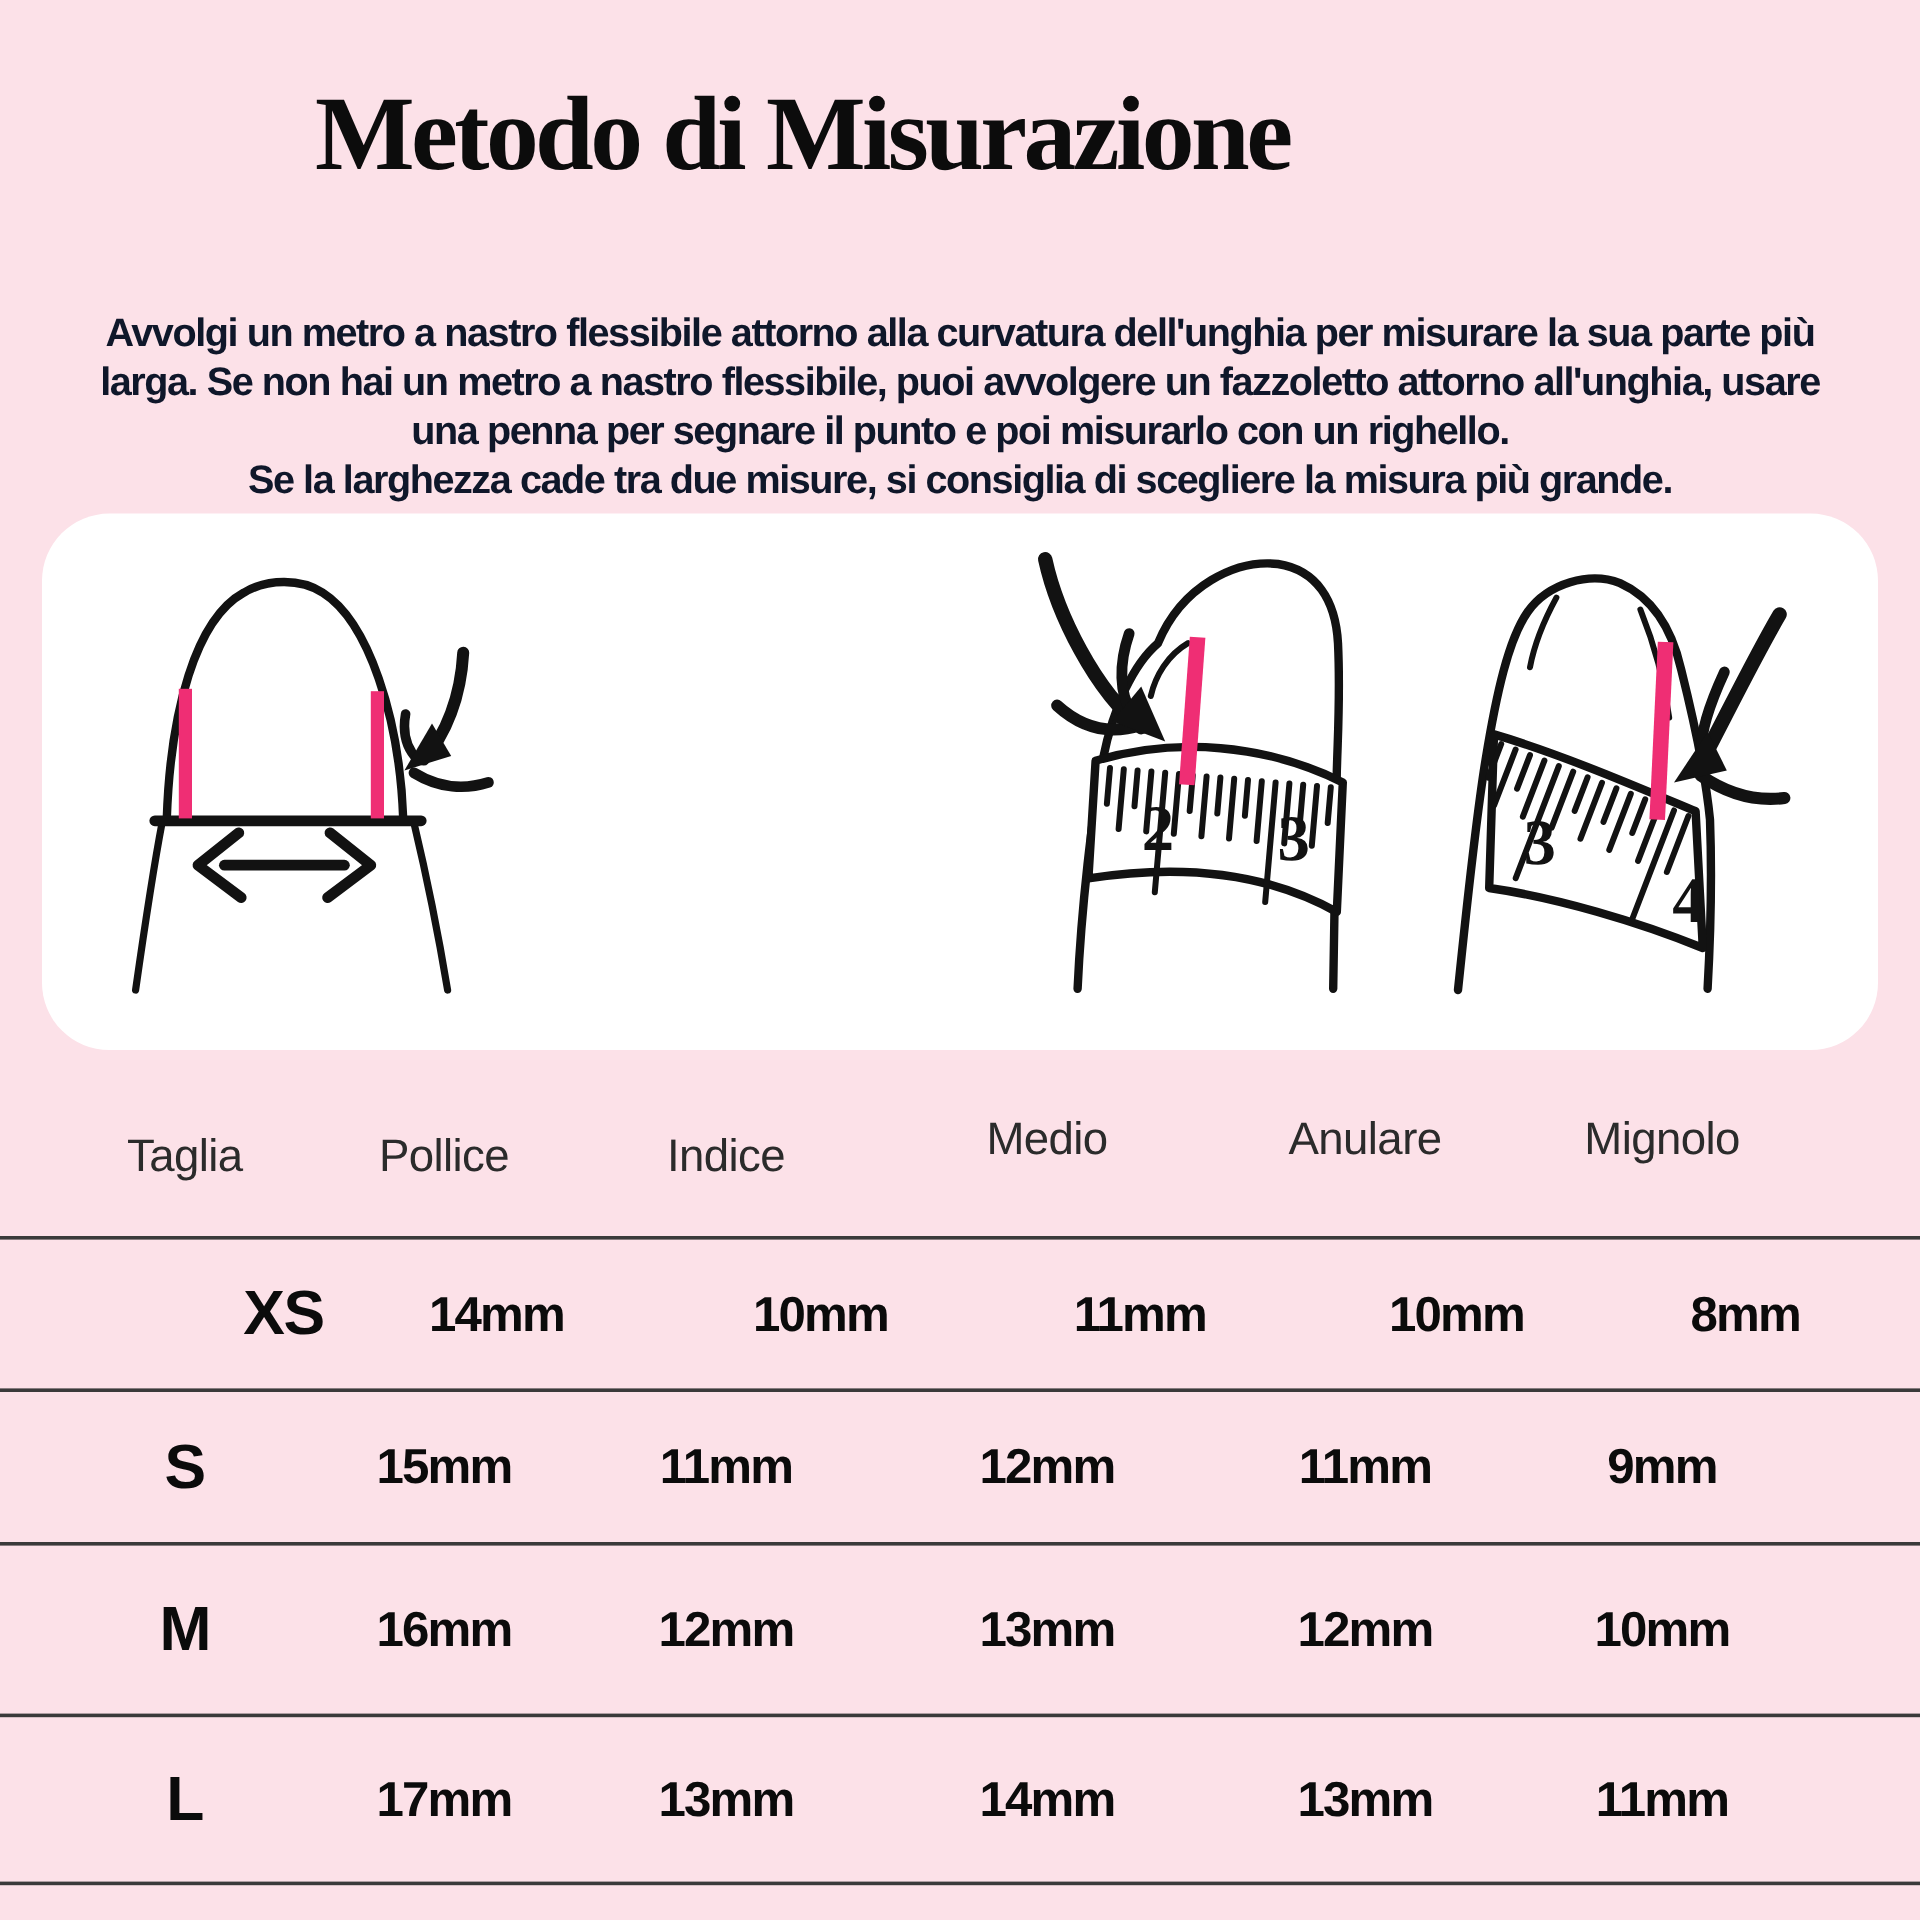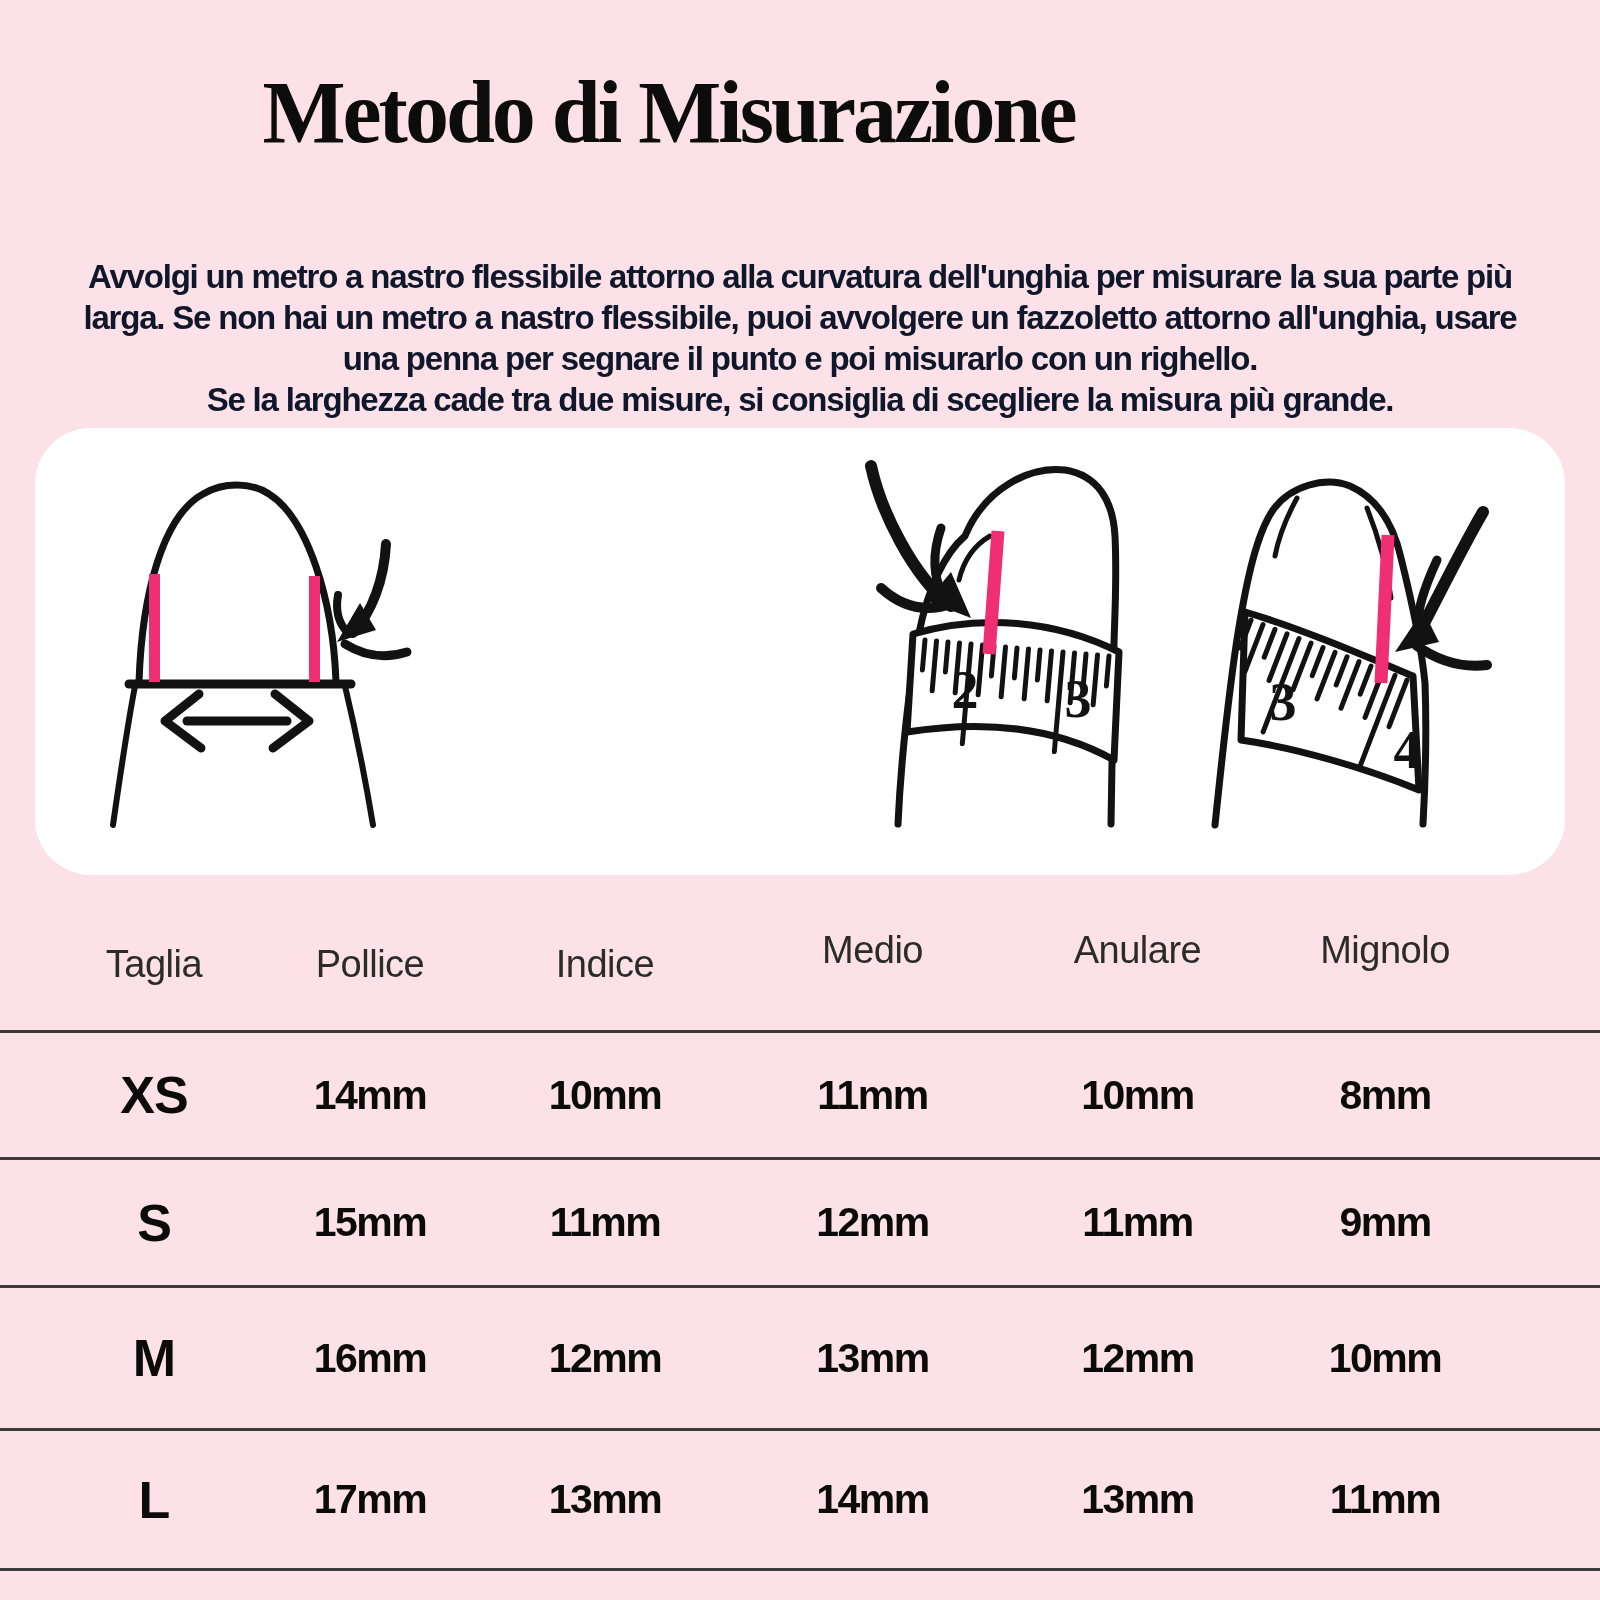--- a/index.html
+++ b/index.html
@@ -38,21 +38,21 @@
     position:absolute; top:912px; left:0; width:1600px; height:104px;
     font-size:38px; font-weight:normal; color:#2b2b2b; letter-spacing:-0.5px;
   }
   .thead > div:first-child, .trow > div:first-child { padding-left:38px; }
   .thead > div:nth-child(n+4) { transform:translateY(-14px); }
   .tbody { position:absolute; top:1030px; left:0; width:1600px; }
   .trow {
     border-top:3px solid #3a3a3a;
     font-weight:bold; font-size:41px; letter-spacing:-1.5px; color:#0b0b0b;
   }
-  .trow:nth-child(1) { height:124px; }
+  .trow:nth-child(1) { height:124px;text-align:right; }
   .trow:nth-child(2) { height:125px; }
   .trow:nth-child(3) { height:140px; }
   .trow:nth-child(4) { height:137px; border-bottom:3px solid #3a3a3a; }
   .size-label { font-size:52px; letter-spacing:-1px; }
   .tape-number {
     font-family:"Liberation Serif", serif; font-weight:bold; font-size:54px; fill:#121212;
   }
 </style>
 </head>
 <body>

